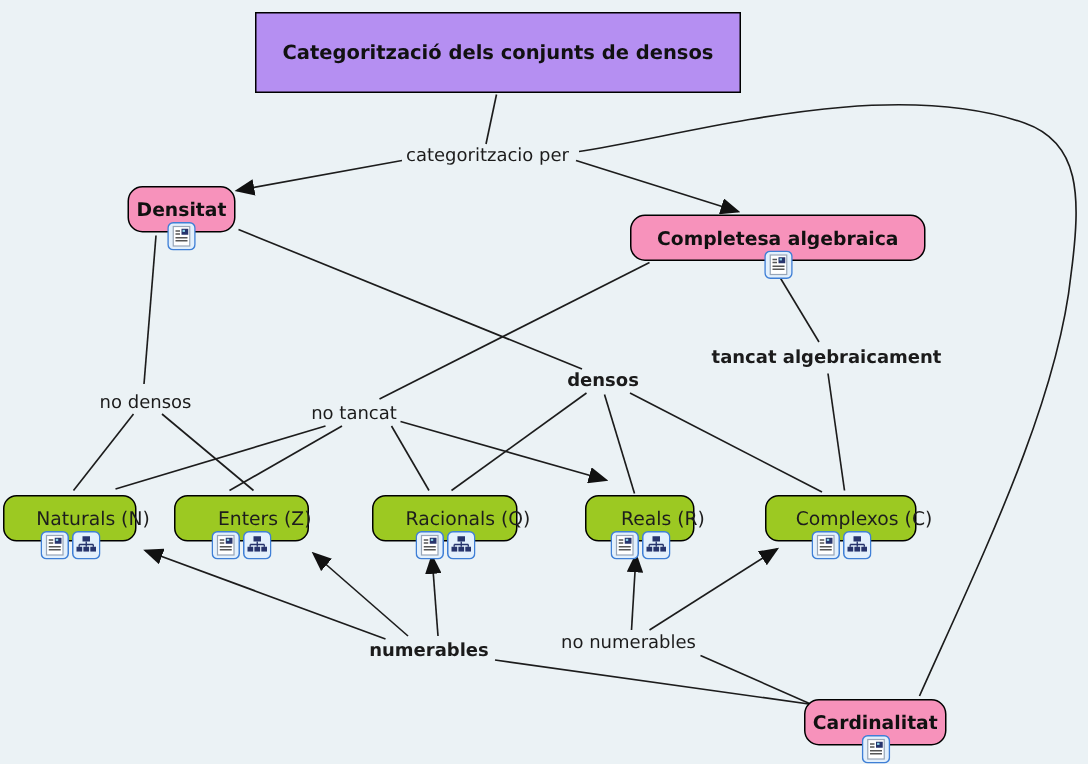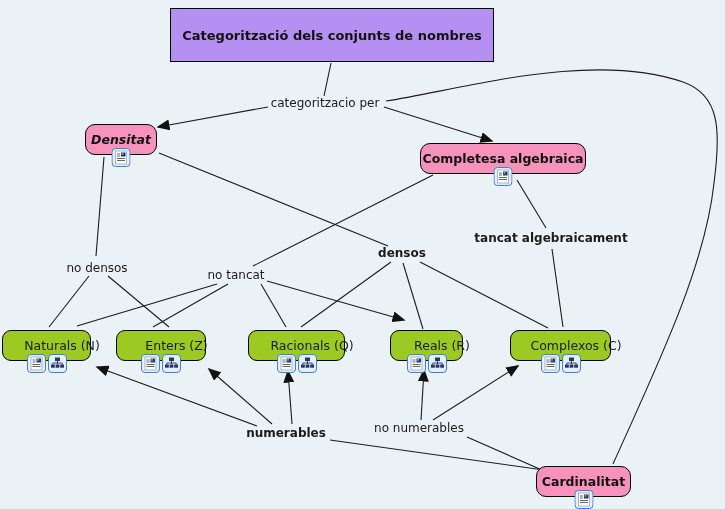--- a/index.html
+++ b/index.html
@@ -84,42 +84,42 @@
 
       <line x1="421" y1="420" x2="424" y2="370" marker-end="url(#arr)"></line>
       <line x1="433" y1="420" x2="518" y2="366" marker-end="url(#arr)"></line>
 
       <line x1="330" y1="440" x2="551" y2="471"></line>
       <line x1="467" y1="437" x2="551" y2="474"></line>
     </g>
   </svg>
 
   <div class="node purple" style="left:170px;top:8px;width:324px;height:54px;">
-    <span>Categorització dels conjunts de nombres</span>
-  </div>
-
-  <div class="node pink" style="left:85px;top:124px;width:72px;height:31px;font-style:italic;">
+    <span>Categorització dels conjunts de densos</span>
+  </div>
+
+  <div class="node pink" style="left:85px;top:124px;width:72px;height:31px;">
     <span>Densitat</span>
     <span class="icons">
       <svg width="19" height="19" viewBox="0 0 19 19">
         <rect x="0.5" y="0.5" width="18" height="18" rx="3.5" fill="#e3f0fc" stroke="#3f7fd6"></rect>
         <rect x="4" y="3" width="11" height="13" fill="#ffffff" stroke="#98a6b8" stroke-width="0.8"></rect>
         <rect x="9.5" y="4.5" width="4.5" height="4" fill="#27346c"></rect>
         <rect x="10.2" y="5.2" width="1.6" height="1.4" fill="#8fd8ec"></rect>
         <g stroke="#555" stroke-width="0.9">
           <line x1="5.5" y1="6" x2="8.5" y2="6"></line>
           <line x1="5.5" y1="8" x2="8.5" y2="8"></line>
           <line x1="5.5" y1="10.5" x2="13.5" y2="10.5"></line>
           <line x1="5.5" y1="12.5" x2="13.5" y2="12.5"></line>
         </g>
       </svg>
     </span>
   </div>
 
-  <div class="node pink" style="left:420px;top:143px;width:166px;height:31px;justify-content:center;">
+  <div class="node pink" style="left:420px;top:143px;width:197px;height:31px;justify-content:center;">
     <span>Completesa algebraica</span>
     <span class="icons">
       <svg width="19" height="19" viewBox="0 0 19 19">
         <rect x="0.5" y="0.5" width="18" height="18" rx="3.5" fill="#e3f0fc" stroke="#3f7fd6"></rect>
         <rect x="4" y="3" width="11" height="13" fill="#ffffff" stroke="#98a6b8" stroke-width="0.8"></rect>
         <rect x="9.5" y="4.5" width="4.5" height="4" fill="#27346c"></rect>
         <rect x="10.2" y="5.2" width="1.6" height="1.4" fill="#8fd8ec"></rect>
         <g stroke="#555" stroke-width="0.9">
           <line x1="5.5" y1="6" x2="8.5" y2="6"></line>
           <line x1="5.5" y1="8" x2="8.5" y2="8"></line>

